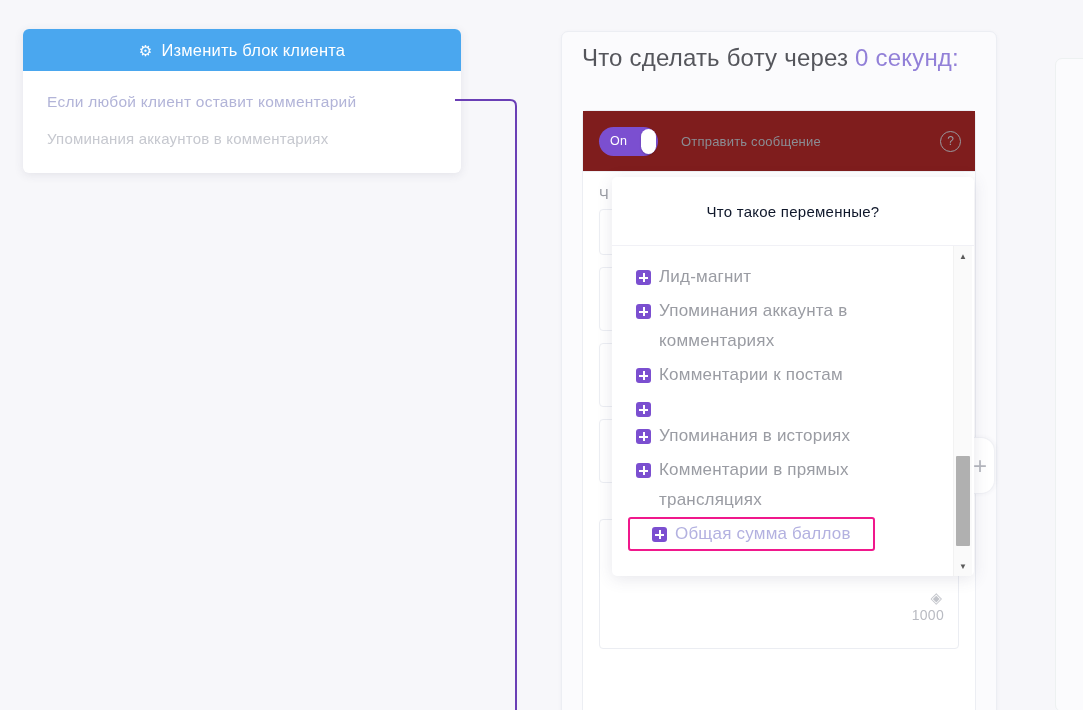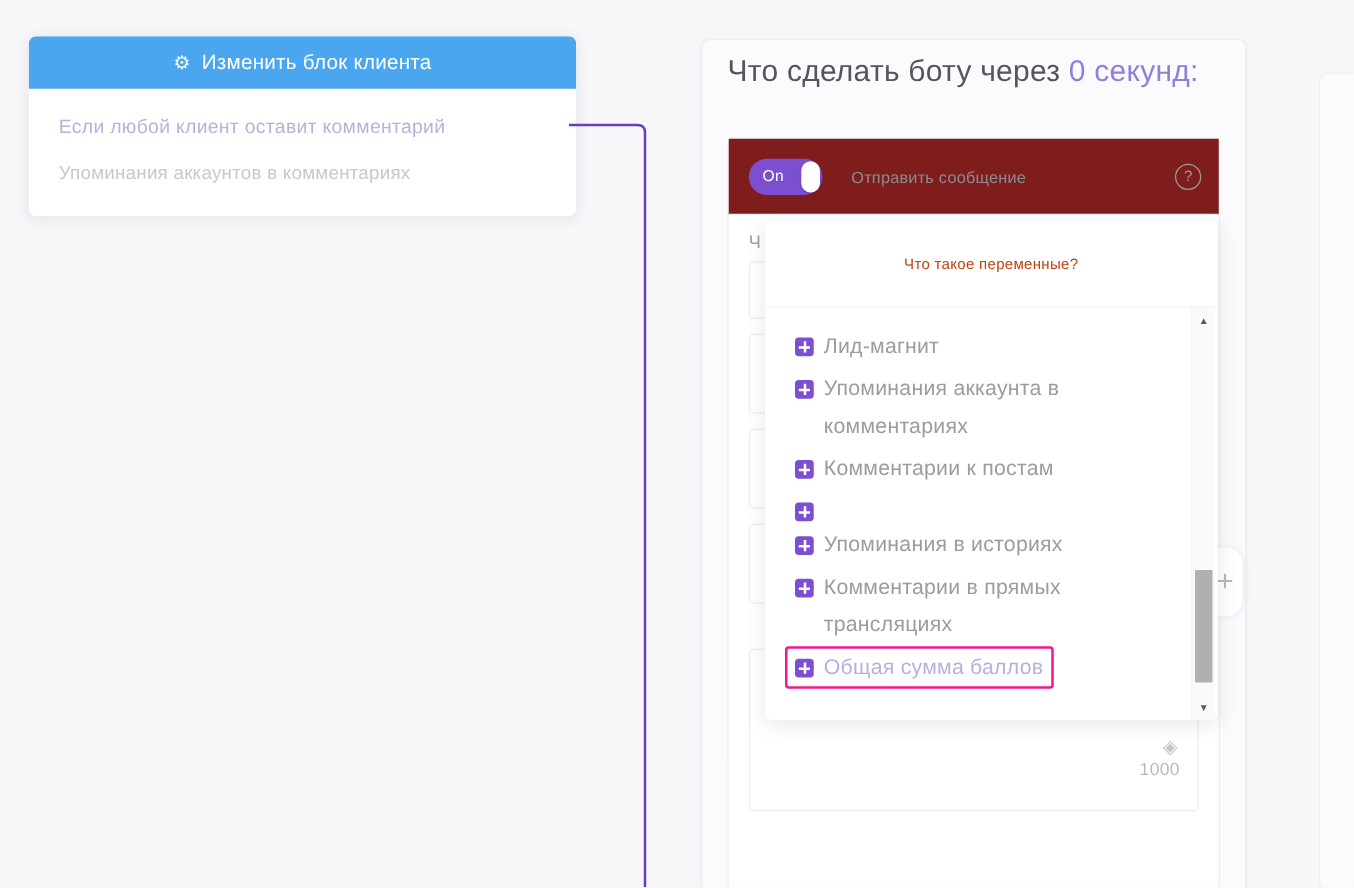--- a/index.html
+++ b/index.html
@@ -276,22 +276,22 @@
     overflow: hidden;
   }
   .vars-head {
     height: 68px;
     display: flex;
     align-items: center;
     justify-content: center;
     border-bottom: 1px solid #f1f1f6;
   }
   .vars-head-link {
-    font-size: 12px;
-    color: #c2410c;
+    font-size: 15px;
+    color: #0f172a;
     letter-spacing: .25px;
     cursor: pointer;
   }
   .vars-list-wrap {
     position: relative;
     height: 330px;
   }
   .vars-list {
     position: absolute;
     left: 0;
@@ -340,21 +340,21 @@
   }
   .plus-box::before {
     left: 3px; right: 3px; top: 6.5px; height: 2px;
   }
   .plus-box::after {
     top: 3px; bottom: 3px; left: 6.5px; width: 2px;
   }
   .var-item.selected {
     border: 2.5px solid #f0188c;
     border-radius: 3px;
-    padding: 0px 6px;
+    padding: 0px 22px;
     margin-left: -4px;
     display: inline-flex;
     color: #b0aede;
   }
   .var-item.selected .var-text { color: #b3b1e0; }
 
   
   .vars-scrollbar {
     position: absolute;
     right: 2px;

